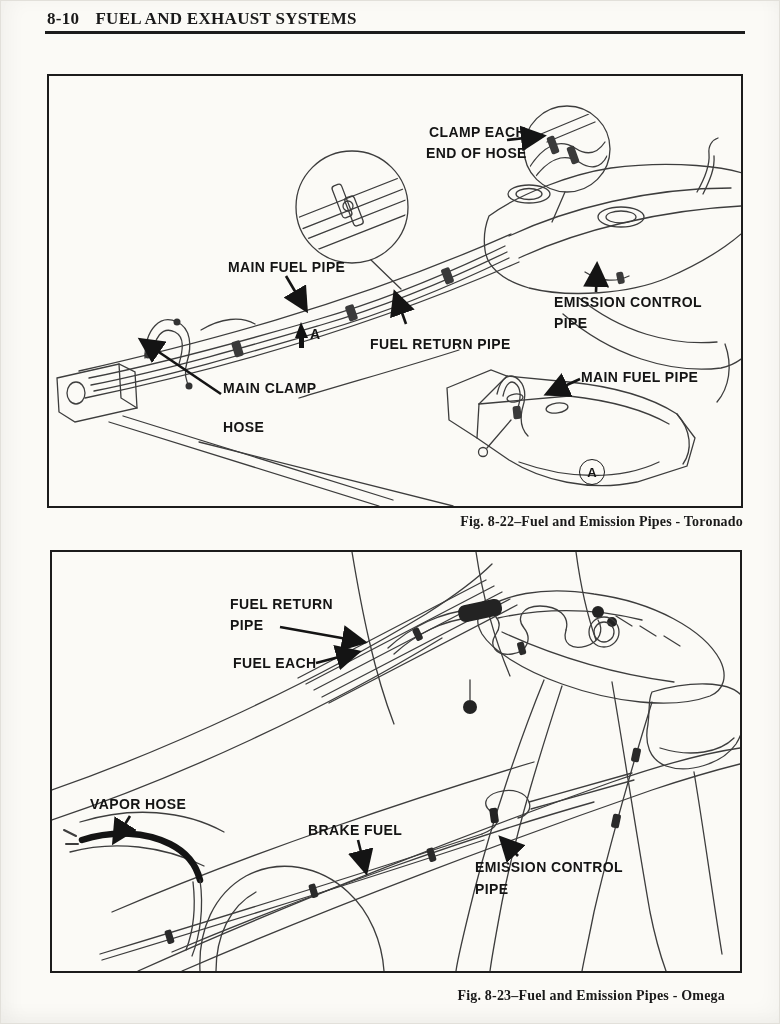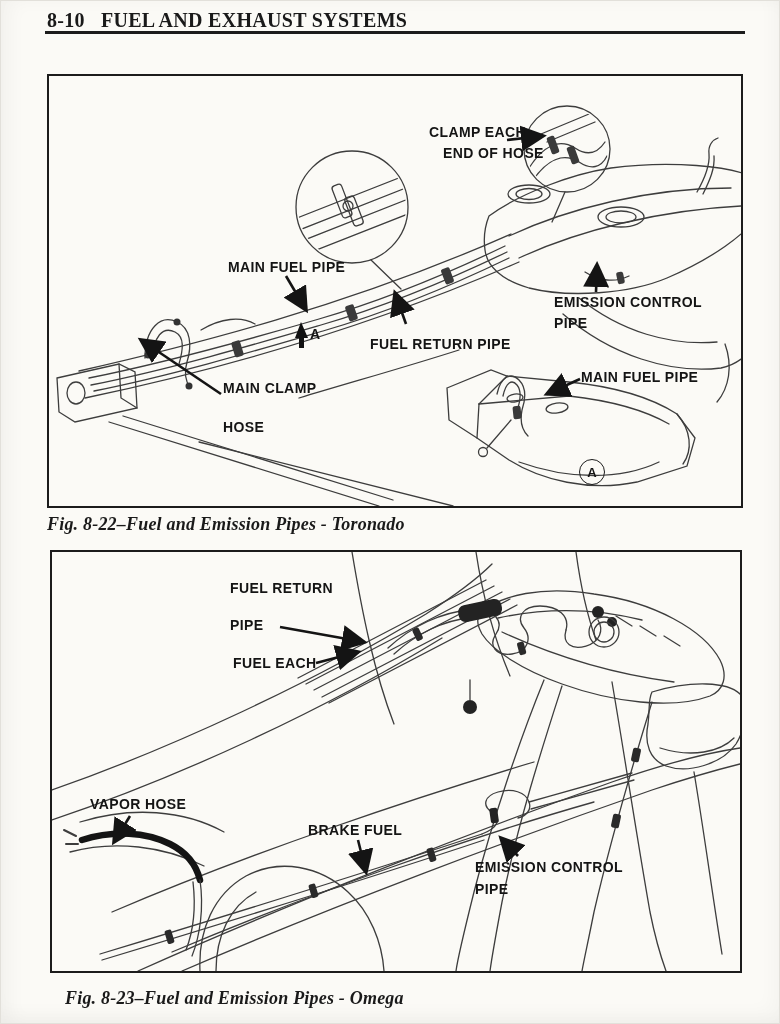--- a/index.html
+++ b/index.html
@@ -2,40 +2,40 @@
 <html><head>
 <meta charset="utf-8">
 <style>
   html,body{margin:0;padding:0;background:#e8e6e1;}
   .page{
     position:relative;width:780px;height:1024px;margin:0 auto;
     background:#fbfaf6;overflow:hidden;
     box-shadow:inset 0 0 0 1px #e2e0da, inset 10px 0 18px rgba(0,0,0,0.035), inset -6px -10px 18px rgba(0,0,0,0.03);
     font-family:"Liberation Serif",serif;color:#1a1a1a;
   }
-  .hdr{position:absolute;left:47px;top:9px;font-weight:bold;font-size:20px;letter-spacing:0.3px;white-space:nowrap;}
+  .hdr{position:absolute;left:47px;top:9px;font-weight:bold;font-size:17px;letter-spacing:0.3px;white-space:nowrap;}
   .hdr .num{margin-right:16px;}
   .hdr-rule{position:absolute;left:45px;top:31px;width:700px;height:2.5px;background:#1c1c1c;}
   .figbox{position:absolute;border:2px solid #1c1c1c;background:transparent;box-sizing:border-box;}
   .fig1{left:47px;top:74px;width:696px;height:434px;}
   .fig2{left:50px;top:550px;width:692px;height:423px;}
   .figbox svg{position:absolute;left:0;top:0;}
   .lbl{
     position:absolute;font-family:"Liberation Sans",sans-serif;font-weight:bold;
     font-size:14px;letter-spacing:0.4px;color:#141414;white-space:nowrap;line-height:21px;
   }
   .marker-a{font-family:"Liberation Sans",sans-serif;font-weight:bold;font-size:14px;}
   .circle-a{
     position:absolute;width:26px;height:26px;border:1.6px solid #1c1c1c;border-radius:50%;
     box-sizing:border-box;display:flex;align-items:center;justify-content:center;
     font-family:"Liberation Sans",sans-serif;font-weight:bold;font-size:13px;color:#141414;
   }
-  .caption{position:absolute;font-weight:bold;font-size:18px;letter-spacing:0.2px;text-align:left;font-style:italic;}
+  .caption{position:absolute;font-weight:bold;font-size:14px;letter-spacing:0.2px;text-align:right;}
   .cap1{left:47px;top:514px;width:696px;}
-  .cap2{left:65px;top:988px;width:692px;}
+  .cap2{left:33px;top:988px;width:692px;}
 </style>
 </head>
 <body>
 
 <div class="page">
 
   <div class="hdr">
     <span class="num">8-10</span><span>FUEL AND EXHAUST SYSTEMS</span>
   </div>
   <div class="hdr-rule"></div>
@@ -138,21 +138,21 @@
         <line x1="458" y1="64" x2="494" y2="60"></line>
         <line x1="237" y1="200" x2="257" y2="234"></line>
         <line x1="357" y1="248" x2="346" y2="217"></line>
         <line x1="547" y1="216" x2="548" y2="189"></line>
         <line x1="172" y1="318" x2="92" y2="264"></line>
         <line x1="531" y1="303" x2="498" y2="318"></line>
       </g>
     </svg>
 
     <div class="lbl" style="left:380px;top:46px">CLAMP EACH</div>
-    <div class="lbl" style="left:394px;top:67px">END OF HOSE</div>
+    <div class="lbl" style="left:377px;top:67px">END OF HOSE</div>
     <div class="lbl" style="left:179px;top:181px">MAIN FUEL PIPE</div>
     <div class="lbl" style="left:321px;top:258px">FUEL RETURN PIPE</div>
     <div class="lbl" style="left:505px;top:216px">EMISSION CONTROL</div>
     <div class="lbl" style="left:505px;top:237px">PIPE</div>
     <div class="lbl" style="left:174px;top:302px">MAIN CLAMP</div>
     <div class="lbl" style="left:174px;top:341px">HOSE</div>
     <div class="lbl" style="left:532px;top:291px">MAIN FUEL PIPE</div>
     <div class="lbl marker-a" style="left:261px;top:248px">A</div>
     <div class="circle-a" style="left:530px;top:383px">
       <span>A</span>
@@ -238,21 +238,21 @@
 
       <g stroke="#141414" stroke-width="2.6" marker-end="url(#ah2)">
         <line x1="228" y1="75" x2="312" y2="90"></line>
         <line x1="264" y1="111" x2="306" y2="100"></line>
         <line x1="78" y1="264" x2="62" y2="290"></line>
         <line x1="306" y1="288" x2="314" y2="320"></line>
         <line x1="466" y1="304" x2="449" y2="286"></line>
       </g>
     </svg>
 
-    <div class="lbl" style="left:178px;top:26px">FUEL RETURN</div>
+    <div class="lbl" style="left:178px;top:42px">FUEL RETURN</div>
     <div class="lbl" style="left:178px;top:63px">PIPE</div>
     <div class="lbl" style="left:181px;top:101px">FUEL EACH</div>
     <div class="lbl" style="left:38px;top:242px">VAPOR HOSE</div>
     <div class="lbl" style="left:256px;top:268px">BRAKE FUEL</div>
     <div class="lbl" style="left:423px;top:305px">EMISSION CONTROL</div>
     <div class="lbl" style="left:423px;top:327px">PIPE</div>
   </div>
   <div class="caption cap2">Fig. 8-23–Fuel and Emission Pipes - Omega</div>
 
 </div>

